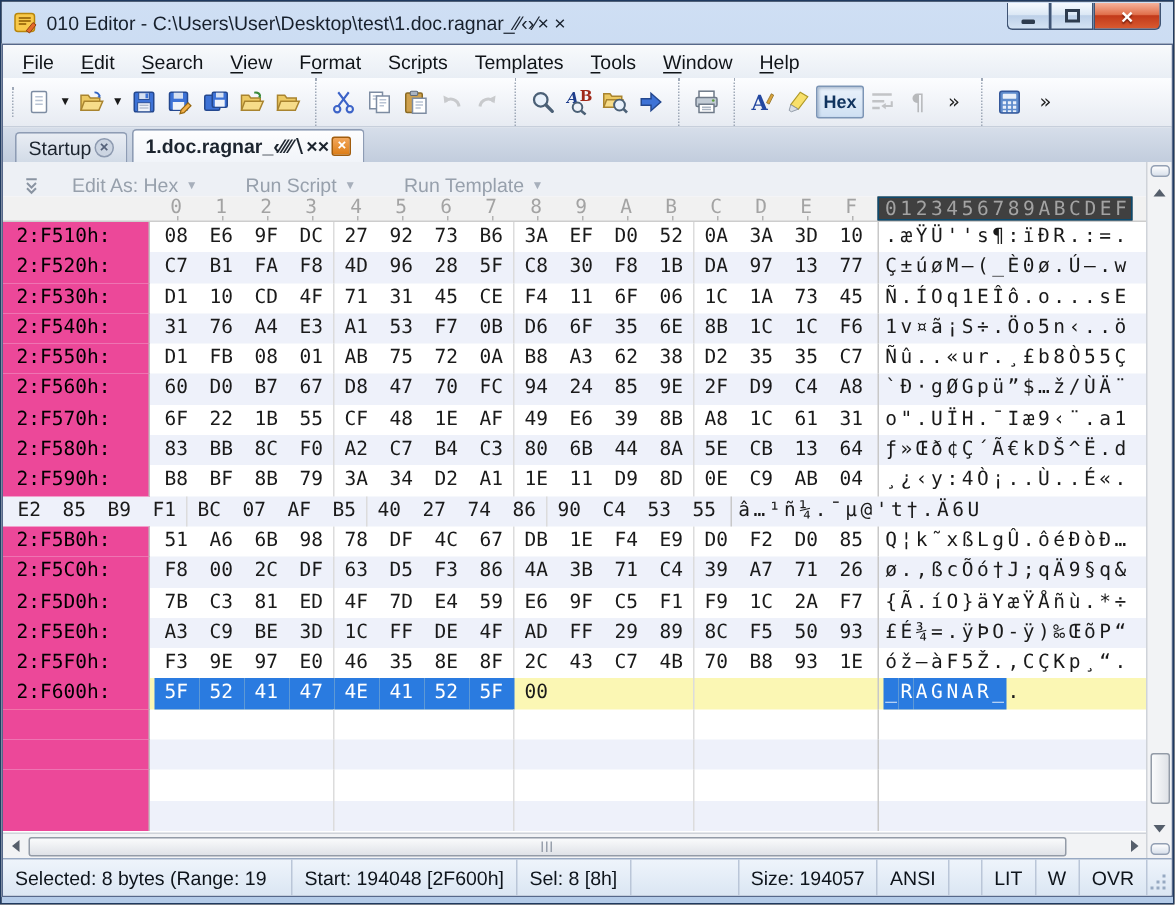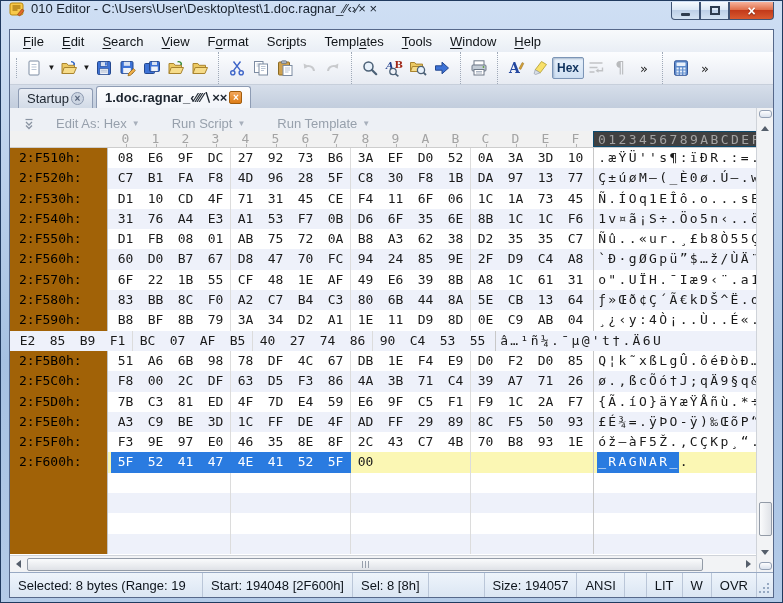--- a/index.html
+++ b/index.html
@@ -1,30 +1,30 @@
 <!DOCTYPE html>
 <html><head>
 <meta charset="utf-8">
 <style>
 *{box-sizing:border-box;margin:0;padding:0}
 html,body{width:783px;height:603px;overflow:hidden}
 body{font-family:"Liberation Sans","DejaVu Sans",sans-serif;background:#333}
 
 .window{width:783px;height:603px;border:1px solid #203a5f;background:linear-gradient(#cfdff4,#a6c1e2 60%,#b4cbe8);display:flex;flex-direction:column;position:relative}
-.titlebar{height:28px;display:flex;padding:0 8px;gap:6px}
+.titlebar{height:28px;display:flex;align-items:center;padding:0 8px;gap:6px}
 .title{font-size:13px;color:#17202c;white-space:nowrap;overflow:hidden}
 .winbtns{position:absolute;top:1px;right:8px;display:flex}
 .wbtn{width:29px;height:18px;border:1px solid #3f5474;border-top:none;background:linear-gradient(#f6fafe,#dce8f5 45%,#bdd0e8 50%,#d4e3f3);display:flex;align-items:center;justify-content:center}
 .wbtn.minb{border-radius:0 0 0 4px}
 .wbtn.closeb{width:45px;border-radius:0 0 4px 0;background:linear-gradient(#f6b29b 0%,#e0704c 45%,#c23a1a 50%,#d95a30)}
 .g-min{width:9px;height:3px;background:#2e3c4e;margin-top:7px;border-radius:1px}
 .g-max{width:10px;height:9px;border:2px solid #2e3c4e;background:transparent}
 .g-x{color:#fff;font-weight:bold;font-size:14px;line-height:1;text-shadow:0 1px 1px #7a1f0c}
 
-.content{flex:1;margin:0 8px 4px;border:1px solid #56688a;background:#fff;display:flex;flex-direction:column;min-height:0}
+.content{flex:1;margin:0 0 4px;border:1px solid #56688a;background:#fff;display:flex;flex-direction:column;min-height:0}
 .menubar{height:22px;background:linear-gradient(#f8fafc,#e9eef5);display:flex;align-items:center;padding-left:4px;font-size:13px;color:#101418;flex:none}
 .menu-item{padding:3px 9px;cursor:default}
 .menu-item u{text-underline-offset:2px}
 
 .toolbar{height:33px;background:linear-gradient(#fcfdff,#e7ebf2);border-bottom:1px solid #c7cfdb;display:flex;align-items:center;padding:0 4px;flex:none}
 .toolbar::before{content:'';height:20px;border-left:1px dotted #9fa9b8;margin:0 5px 0 2px}
 .tgroup{display:flex;align-items:center;height:100%}
 .tgroup+.tgroup{border-left:1px dotted #9fa9b8;margin-left:6px;padding-left:6px}
 .tbtn{min-width:24px;height:24px;display:flex;align-items:center;justify-content:center;color:#1a1a1a}
 .tbtn svg{display:block}
@@ -51,21 +51,21 @@
 .hdr{height:17px;display:flex;background:#f1f1f1;border-bottom:1px solid #cdcdcd;color:#a3a3a3;font-family:"DejaVu Sans Mono",monospace;font-size:13px;line-height:15px;flex:none}
 .h-spacer{width:101px;flex:none}
 .hcell{width:30px;flex:none;text-align:center;position:relative;border-right:1px solid transparent}
 .hcell i{position:absolute;left:50%;bottom:0;width:1px;height:3px;background:#b3b3b3}
 .ahdr{margin-left:2px;width:170px;flex:none;border:1px solid #0c4a6e;background:#404040;letter-spacing:2.4px;padding-left:4px;overflow:hidden}
 
 .rows{flex:1;overflow:hidden;background:#fff}
 .hexrow{display:flex;height:20.3px;line-height:20.3px;font-family:"DejaVu Sans Mono",monospace;font-size:13px;color:#1a1a1a}
 .hexrow.alt{background:#eef1fa}
 .hexrow.caret{background:#fbf7b4}
-.addr{width:98px;flex:none;background:#a16207;border-right:1px solid #c2c2c2;padding-left:9px;color:#000}
+.addr{width:98px;flex:none;background:#ec4899;border-right:1px solid #c2c2c2;padding-left:9px;color:#000}
 .hxc{width:483px;flex:none;display:flex;padding-left:3px}
 .byte{width:30px;flex:none;text-align:center;border-right:1px solid transparent}
 .byte.gend{border-right-color:#dcdcdc}
 .byte.sel,.ach.sel{background:#2a7be0;color:#fff}
 .hexrow.caret .byte.gend.sel{border-right-color:transparent}
 .asc{display:flex;margin-left:2px;border-left:1px solid #c8c8c8;padding-left:3px;flex:none}
 .ach{width:10.2px;flex:none;text-align:center;overflow:hidden}
 
 .hscroll{height:17px;border-top:1px solid #cfd3d9;background:#f2f3f5;display:flex;align-items:center;flex:none}
 .sbtn{width:16px;height:16px;display:flex;align-items:center;justify-content:center;flex:none}

